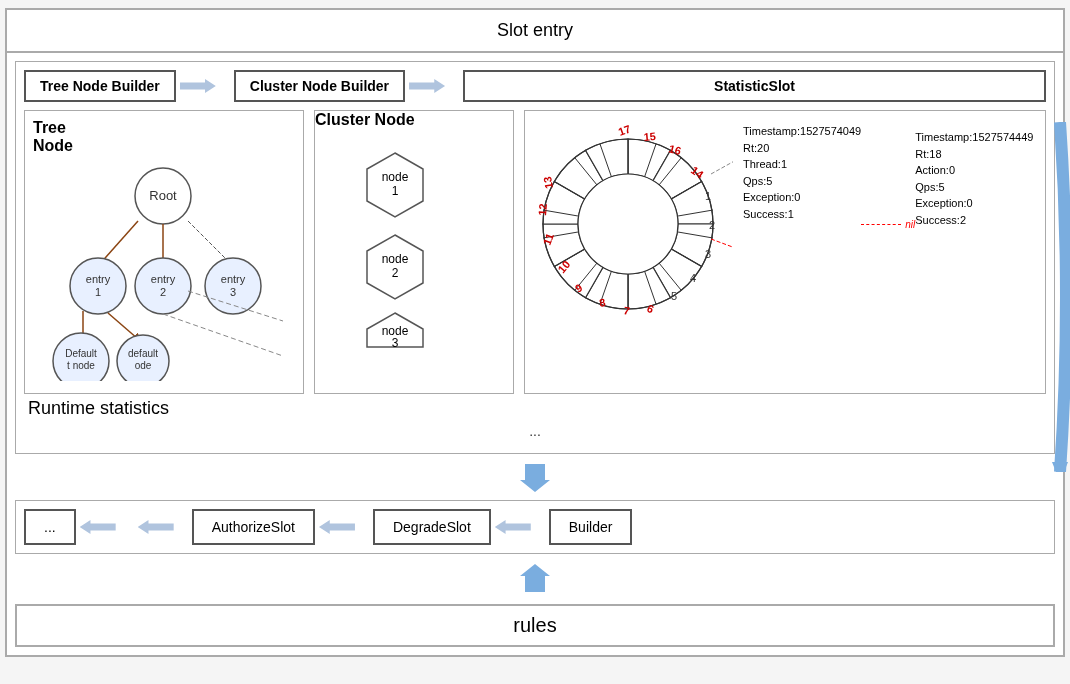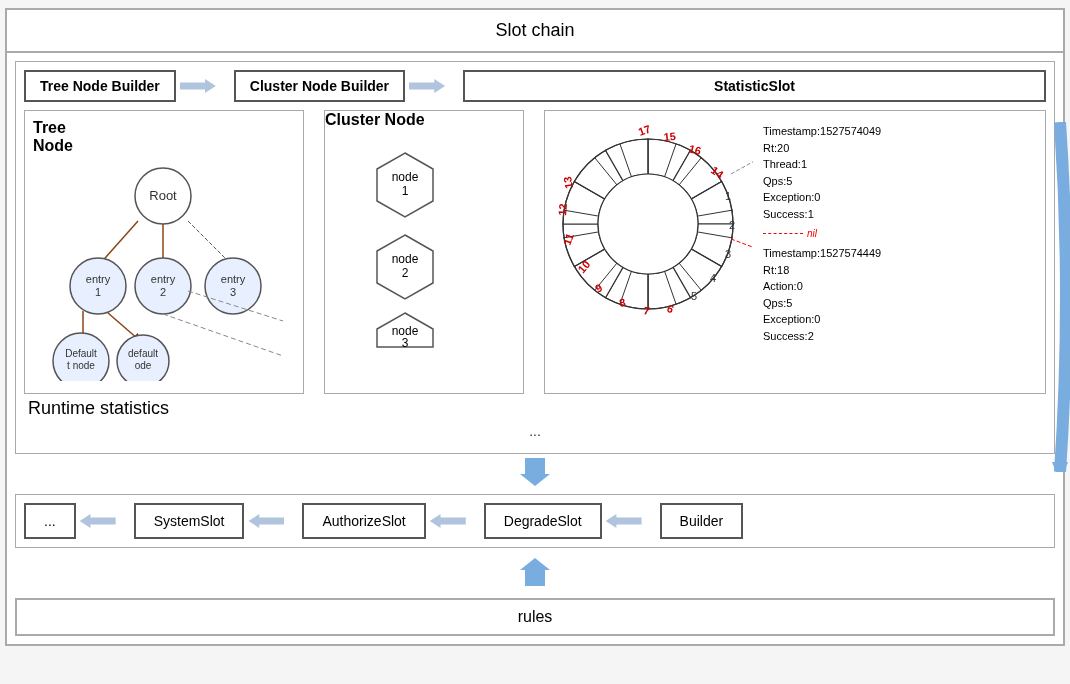--- a/index.html
+++ b/index.html
@@ -35,20 +35,21 @@
       flex-direction: column;
       padding: 8px;
     }
 
     
     .top-section {
       display: flex;
       flex-direction: column;
       border: 1.5px solid #aaa;
       padding: 8px;
+      margin-bottom: 6px;
       position: relative;
     }
 
     .top-boxes-row {
       display: flex;
       align-items: center;
       margin-bottom: 8px;
     }
 
     .slot-box {
@@ -73,21 +74,21 @@
       position: absolute;
       left: 0; top: 50%; transform: translateY(-50%);
       width: 36px; height: 14px;
       background: #b0c4de;
       clip-path: polygon(0 25%, 70% 25%, 70% 0%, 100% 50%, 70% 100%, 70% 75%, 0 75%);
     }
 
     
     .content-panels {
       display: flex;
-      gap: 20px;
+      gap: 10px;
     }
 
     .tree-panel {
       border: 1.5px solid #aaa;
       width: 280px;
       min-height: 240px;
       padding: 8px;
       position: relative;
       background: #fff;
     }
@@ -130,21 +131,21 @@
     .stat-area {
       display: flex;
       gap: 10px;
     }
     .ring-svg {
       width: 200px;
       height: 210px;
     }
     .stat-info {
       display: flex;
-      flex-direction: column;
+      flex-direction: row;
       font-size: 11px;
       justify-content: space-around;
       padding: 4px 0;
     }
     .stat-block {
       margin-bottom: 6px;
       line-height: 1.5;
     }
     .stat-nil {
       color: red;
@@ -221,37 +222,37 @@
       width: 36px; height: 14px;
       background: #b0c4de;
       clip-path: polygon(100% 25%, 30% 25%, 30% 0%, 0% 50%, 30% 100%, 30% 75%, 100% 75%);
     }
 
     
     .rules-footer {
       border: 2px solid #aaa;
       text-align: center;
       padding: 8px;
-      font-size: 16px;
+      font-size: 20px;
       background: #fff;
       margin-top: 4px;
     }
 
     .up-arrow {
       text-align: center;
       margin: 4px 0;
     }
   </style>
 </head>
 <body>
 
 <div class="outer-container">
 
   <div class="slot-chain-header">
-    <span>Slot chain</span>
+    <span>Slot entry</span>
   </div>
 
   <div class="main-area" style="position:relative;">
 
     <div class="top-section">
 
       <div class="top-boxes-row">
         <div class="slot-box">Tree Node Builder</div>
         <div class="arrow-right"></div>
         <div class="slot-box">Cluster Node Builder</div>
@@ -440,21 +441,20 @@
     <div class="down-arrow">
       <svg width="30" height="28" viewBox="0 0 30 28">
         <polygon points="5,0 25,0 25,16 30,16 15,28 0,16 5,16" fill="#7aaddf"></polygon>
       </svg>
     </div>
 
     <div class="action-section">
       <div class="action-boxes-row">
         <div class="action-box">...</div>
         <div class="arrow-left"></div>
-        <div class="action-box">SystemSlot</div>
         <div class="arrow-left"></div>
         <div class="action-box">AuthorizeSlot</div>
         <div class="arrow-left"></div>
         <div class="action-box">DegradeSlot</div>
         <div class="arrow-left"></div>
         <div class="action-box">Builder</div>
       </div>
     </div>
 
     <div class="up-arrow">

